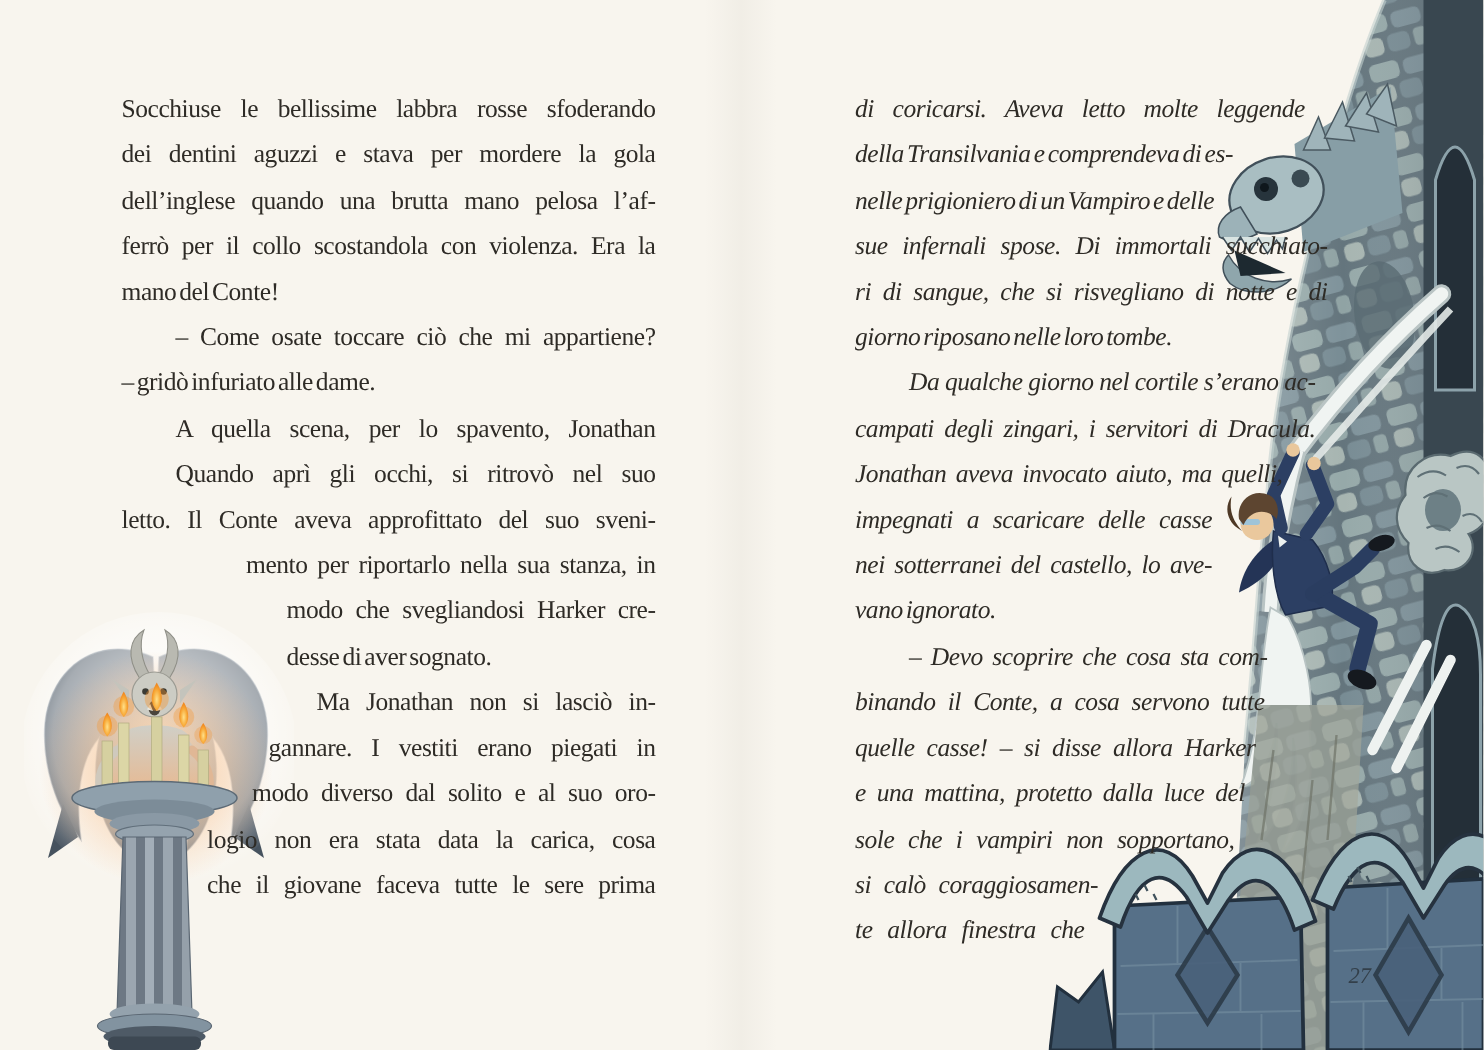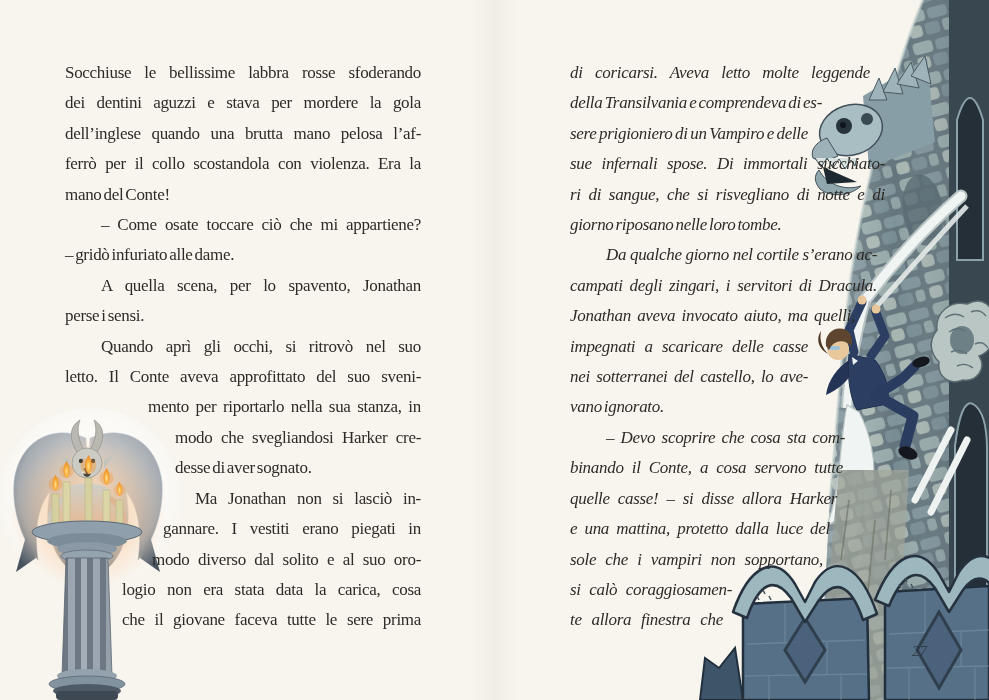--- a/index.html
+++ b/index.html
@@ -2,34 +2,34 @@
 <html><head>
 <meta charset="utf-8">
 <style>
   * { margin:0; padding:0; box-sizing:border-box; }
   html,body { width:989px; height:700px; overflow:hidden; }
   body { background:#f8f5ee; font-family:"Liberation Serif", serif; position:relative; }
   .spread { position:absolute; inset:0; }
   .gutter { position:absolute; left:470px; top:0; width:48px; height:700px;
             background:linear-gradient(90deg, rgba(0,0,0,0) 0%, rgba(110,100,80,0.05) 50%, rgba(0,0,0,0) 100%); }
   .page { position:absolute; top:0; height:700px; }
-  .page-left  { left:0; width:494px; }
+  .page-left  { left:16px; width:494px; }
   .page-right { left:494px; width:495px;font-style:italic; }
   .textcol { position:absolute; z-index:2; }
   .textcol-left  { left:65px; top:58px; width:356px; }
   .textcol-right { left:76px; top:58px; width:315px; }
   .line { font-size:17px; line-height:30.4px; color:#2e2b26;
           letter-spacing:-0.3px; word-spacing:-2px; white-space:nowrap;
           text-align:justify; text-align-last:justify; }
   .line.l { text-align-last:left; }
   .illus { position:absolute; z-index:1; }
   .illus-left  { left:0; top:408px; }
   .illus-right { left:205px; top:0; }
   .pagenum { position:absolute; left:390px; top:643px; width:30px; z-index:3;
-             font-size:15px; color:#2b343b; opacity:.8; text-align:left;padding-left:28px; }
+             font-size:15px; color:#2b343b; opacity:.8; text-align:right; }
 </style>
 </head>
 <body>
 
 <div class="spread">
   <div class="gutter"></div>
 
   <section class="page page-left">
 
     <svg class="illus illus-left" width="180" height="292" viewBox="0 0 180 292" aria-hidden="true">
@@ -148,21 +148,20 @@
 
     <div class="textcol textcol-left">
       <div class="line">Socchiuse le bellissime labbra rosse sfoderando</div>
       <div class="line">dei dentini aguzzi e stava per mordere la gola</div>
       <div class="line">dell’inglese quando una brutta mano pelosa l’af-</div>
       <div class="line">ferrò per il collo scostandola con violenza. Era la</div>
       <div class="line l">mano del Conte!</div>
       <div class="line" style="margin-left:36px">– Come osate toccare ciò che mi appartiene?</div>
       <div class="line l">– gridò infuriato alle dame.</div>
       <div class="line" style="margin-left:36px">A quella scena, per lo spavento, Jonathan</div>
-      <div class="line l">perse i sensi.</div>
       <div class="line" style="margin-left:36px">Quando aprì gli occhi, si ritrovò nel suo</div>
       <div class="line">letto. Il Conte aveva approfittato del suo sveni-</div>
       <div class="line" style="margin-left:83px">mento per riportarlo nella sua stanza, in</div>
       <div class="line" style="margin-left:110px">modo che svegliandosi Harker cre-</div>
       <div class="line l" style="margin-left:110px">desse di aver sognato.</div>
       <div class="line" style="margin-left:130px">Ma Jonathan non si lasciò in-</div>
       <div class="line" style="margin-left:98px">gannare. I vestiti erano piegati in</div>
       <div class="line" style="margin-left:87px">modo diverso dal solito e al suo oro-</div>
       <div class="line" style="margin-left:57px">logio non era stata data la carica, cosa</div>
       <div class="line" style="margin-left:57px">che il giovane faceva tutte le sere prima</div>
@@ -272,21 +271,21 @@
           <polygon points="240,612 262,650 240,688 218,650" fill="#4a617b" stroke="#2c3a48" stroke-width="3" opacity=".9"></polygon>
           <path d="M176,600 C194,554 220,542 240,574 L250,592 L260,572 C280,542 306,556 318,602 L304,610 C294,576 278,570 264,590 L250,612 L236,588 C220,566 204,572 190,606 Z" fill="#9cb8be" stroke="#26323f" stroke-width="2.5" stroke-linejoin="round"></path>
           <path d="M200,584 L202,588 M206,578 L208,582 M212,584 L214,588" stroke="#41525c" stroke-width="1.5"></path>
         </g>
       </g>
     </svg>
 
     <div class="textcol textcol-right">
       <div class="line" style="margin-right:15px">di coricarsi. Aveva letto molte leggende</div>
       <div class="line" style="margin-right:63px">della Transilvania e comprendeva di es-</div>
-      <div class="line" style="margin-right:77px">sere prigioniero di un Vampiro e delle</div>
+      <div class="line" style="margin-right:77px">nelle prigioniero di un Vampiro e delle</div>
       <div class="line">sue infernali spose. Di immortali succhiato-</div>
       <div class="line">ri di sangue, che si risvegliano di notte e di</div>
       <div class="line l">giorno riposano nelle loro tombe.</div>
       <div class="line" style="margin-left:36px;margin-right:8px">Da qualche giorno nel cortile s’erano ac-</div>
       <div class="line" style="margin-right:8px">campati degli zingari, i servitori di Dracula.</div>
       <div class="line" style="margin-right:30px">Jonathan aveva invocato aiuto, ma quelli,</div>
       <div class="line" style="margin-right:77px">impegnati a scaricare delle casse</div>
       <div class="line" style="margin-right:77px">nei sotterranei del castello, lo ave-</div>
       <div class="line l">vano ignorato.</div>
       <div class="line" style="margin-left:36px;margin-right:40px">– Devo scoprire che cosa sta com-</div>

